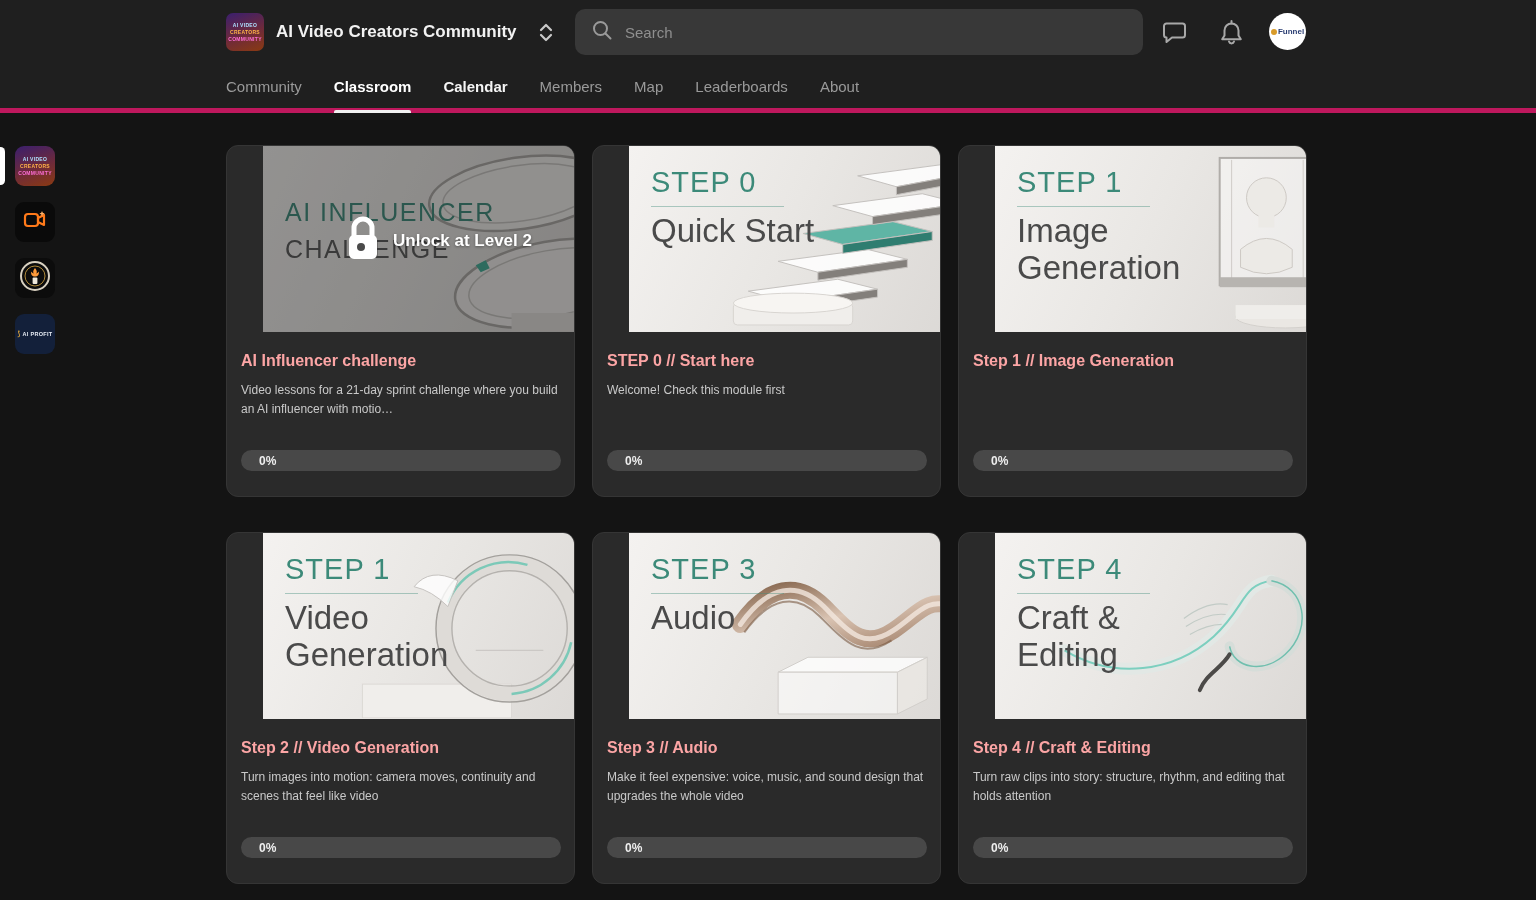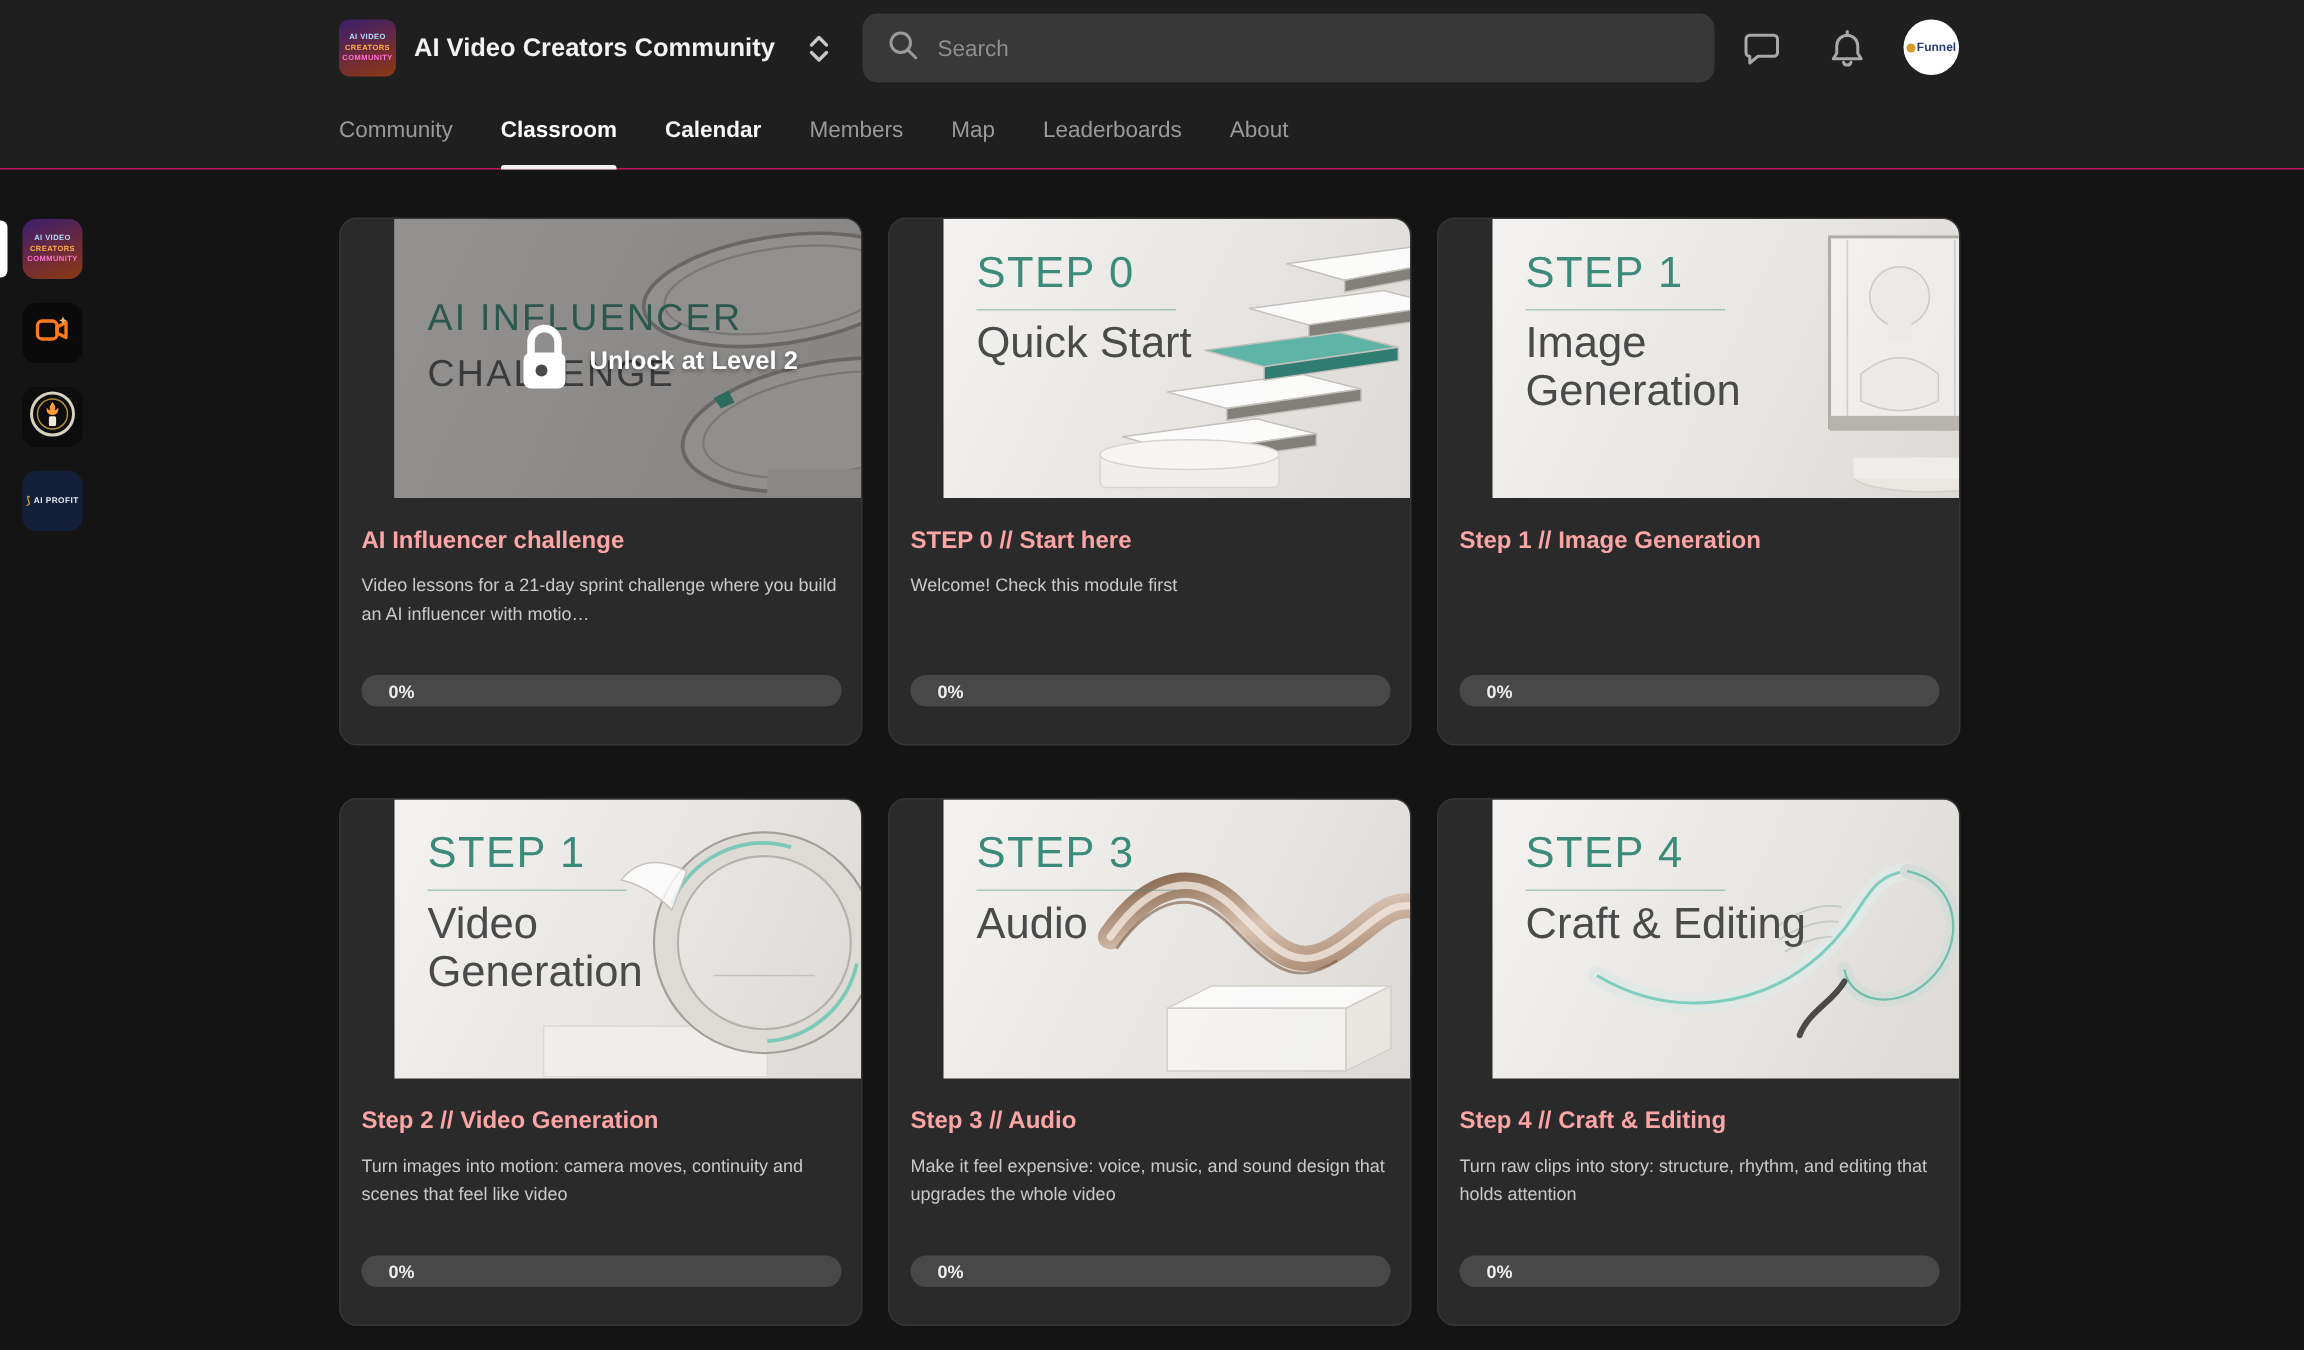--- a/index.html
+++ b/index.html
@@ -1,21 +1,21 @@
 <!DOCTYPE html>
 <html><head>
 <meta charset="utf-8">
 <style>
   * { margin:0; padding:0; box-sizing:border-box; }
   html,body { width:1536px; height:900px; overflow:hidden; background:#141414;
     font-family:"Liberation Sans", sans-serif; color:#eaeaea; }
 
   
   .header { position:absolute; top:0; left:0; width:1536px; height:113px;
-    background:#1f1f1f; border-bottom:1px solid #be185d; z-index:5; }
+    background:#1f1f1f; border-bottom:5px solid #be185d; z-index:5; }
   .brand { position:absolute; left:226px; top:12px; height:40px; display:flex;
     align-items:center; gap:12px; cursor:pointer; }
   .logo-mini { width:38px; height:38px; border-radius:7px; overflow:hidden;
     background:linear-gradient(160deg,#3a1f6e 0%,#6e2a3a 55%,#8a3a12 100%);
     display:flex; flex-direction:column; align-items:center; justify-content:center; gap:1px; flex:0 0 auto; }
   .logo-mini span { font-size:5px; font-weight:700; letter-spacing:.3px; line-height:1.2; white-space:nowrap; }
   .logo-l1 { color:#aee0ff; } .logo-l2 { color:#ffb347; } .logo-l3 { color:#ff6fd8; }
   .brand-name { font-size:17px; font-weight:700; color:#f2f2f2; }
   .switcher { margin-left:8px; display:flex; align-items:center; }
 
@@ -59,21 +59,21 @@
   .grid { position:absolute; left:226px; top:145px; display:grid;
     grid-template-columns:349px 349px 349px; column-gap:17px; row-gap:35px; }
   .card { position:relative; width:349px; height:352px; background:#2a2a2a;
     border:1px solid #353535; border-radius:12px; cursor:pointer; overflow:hidden; }
   .card-img { position:relative; width:100%; height:186px; overflow:hidden;
     background:linear-gradient(115deg,#f4f2f0 0%,#e9e7e4 45%,#dad7d4 100%);margin-left:36px; }
   .card-img svg.art { position:absolute; inset:0; z-index:1; }
   .img-text { position:absolute; left:22px; top:20px; z-index:2; }
   .img-step { display:inline-block; font-size:29px; font-weight:500; letter-spacing:1px;
     color:#3c8a79; padding:0 28px 7px 0; border-bottom:1px solid rgba(60,138,121,.4); }
-  .img-sub { margin-top:6px; font-size:29px; font-weight:400; color:#4a4a4a;
+  .img-sub { margin-top:6px; font-size:33px; font-weight:400; color:#4a4a4a;
     line-height:1.12; max-width:210px; }
   .locked .img-step { font-size:25px; border-bottom:none; padding-bottom:2px; letter-spacing:1.5px; }
   .locked .img-sub { font-size:25px; letter-spacing:1.5px; color:#565656; }
   .locked .img-text { top:52px; }
   .img-overlay { position:absolute; inset:0; background:rgba(22,22,22,.44); z-index:3; }
   .lock-layer { position:absolute; inset:0; z-index:4; display:flex; flex-direction:row;
     align-items:center; justify-content:center; gap:8px; padding-top:4px; }
   .lock-glyph { margin-bottom:2px; }
   .lock-text { font-size:17px; font-weight:700; color:#ffffff; text-shadow:0 1px 3px rgba(0,0,0,.4); }
 

